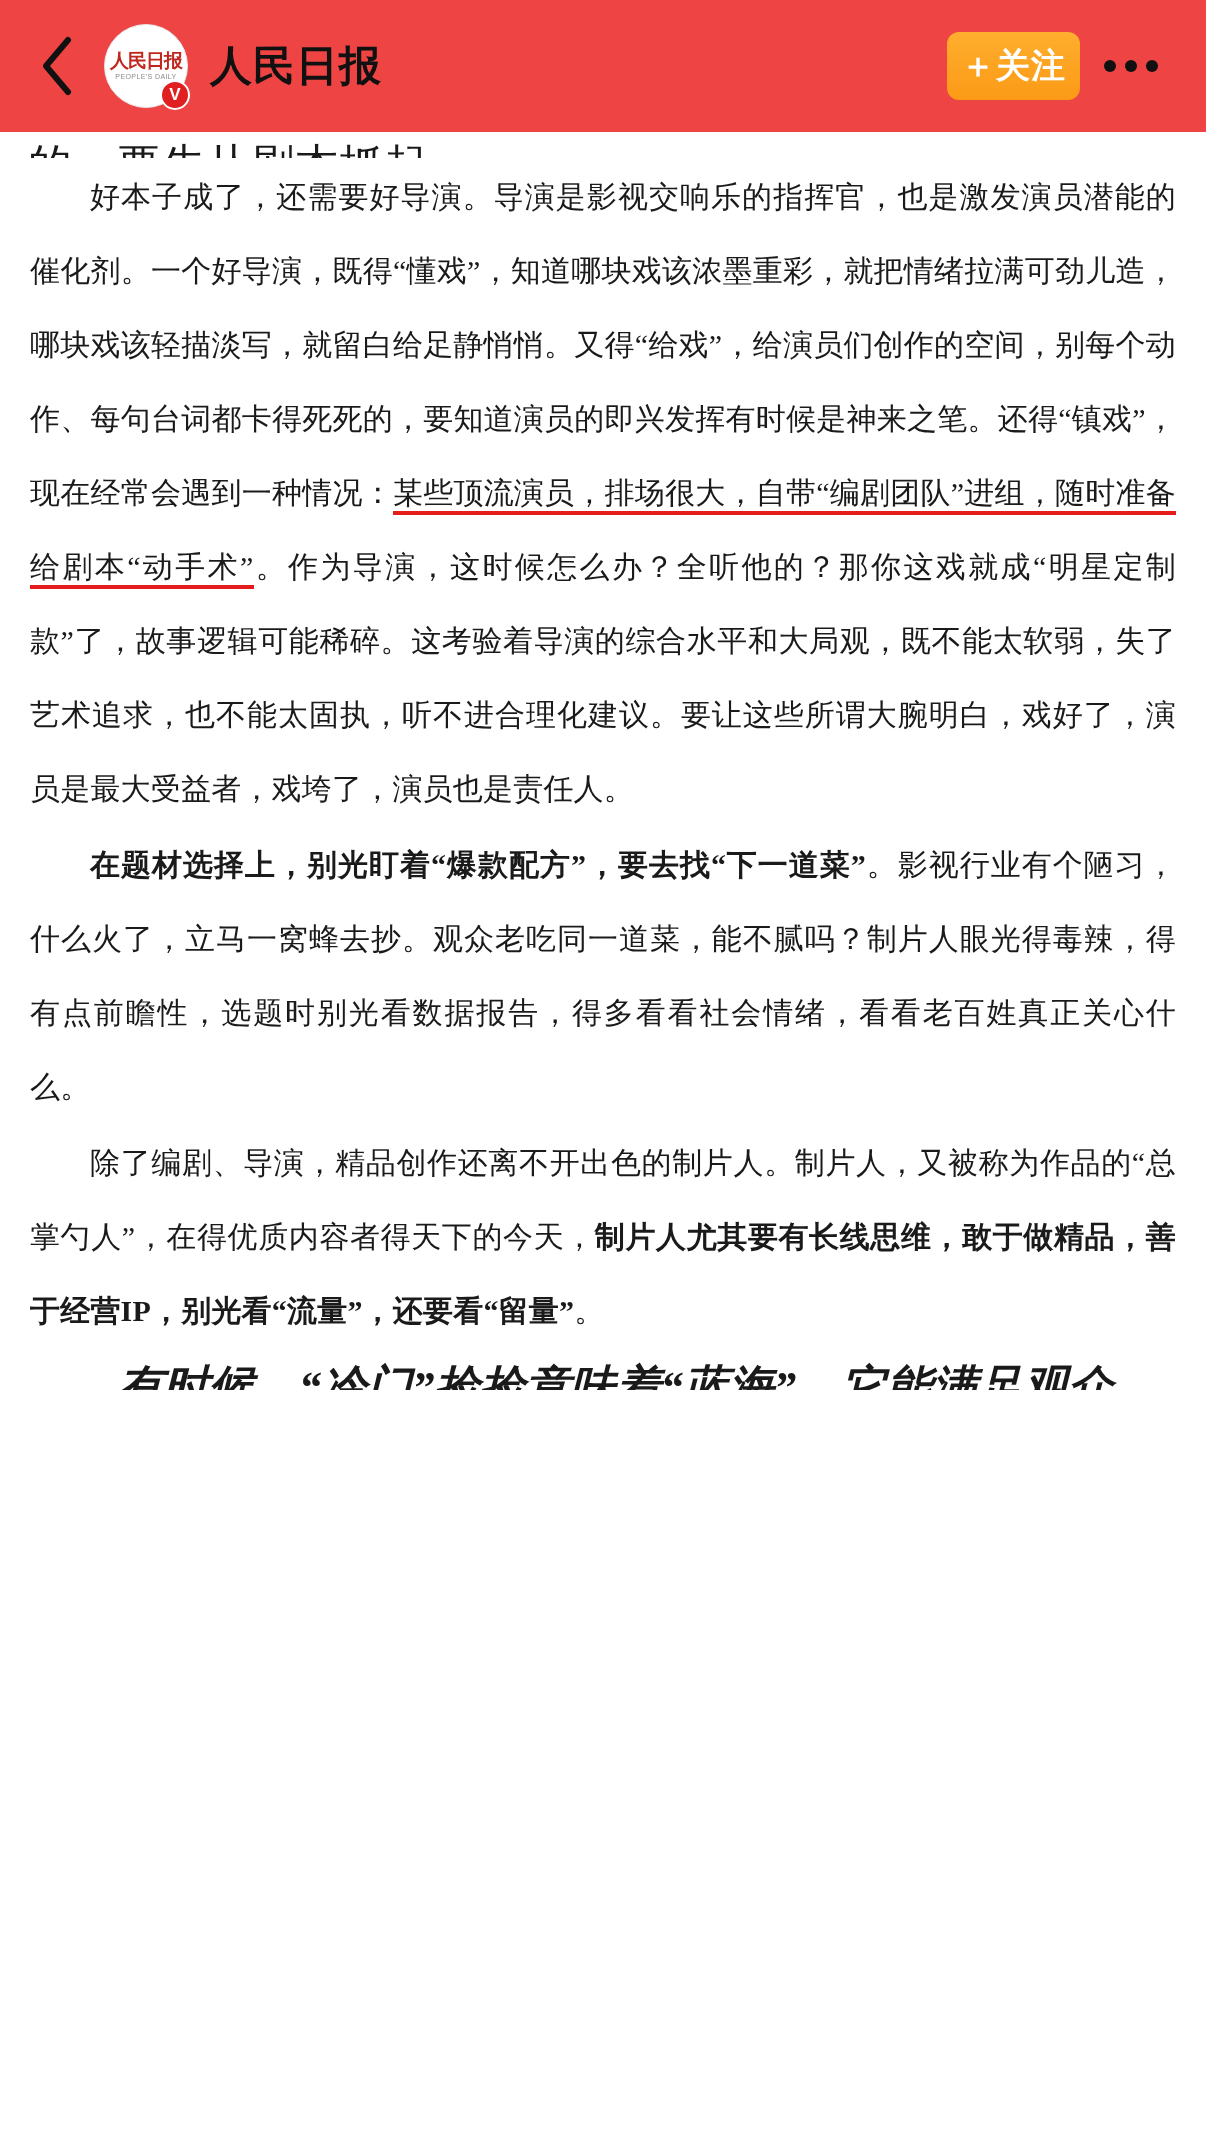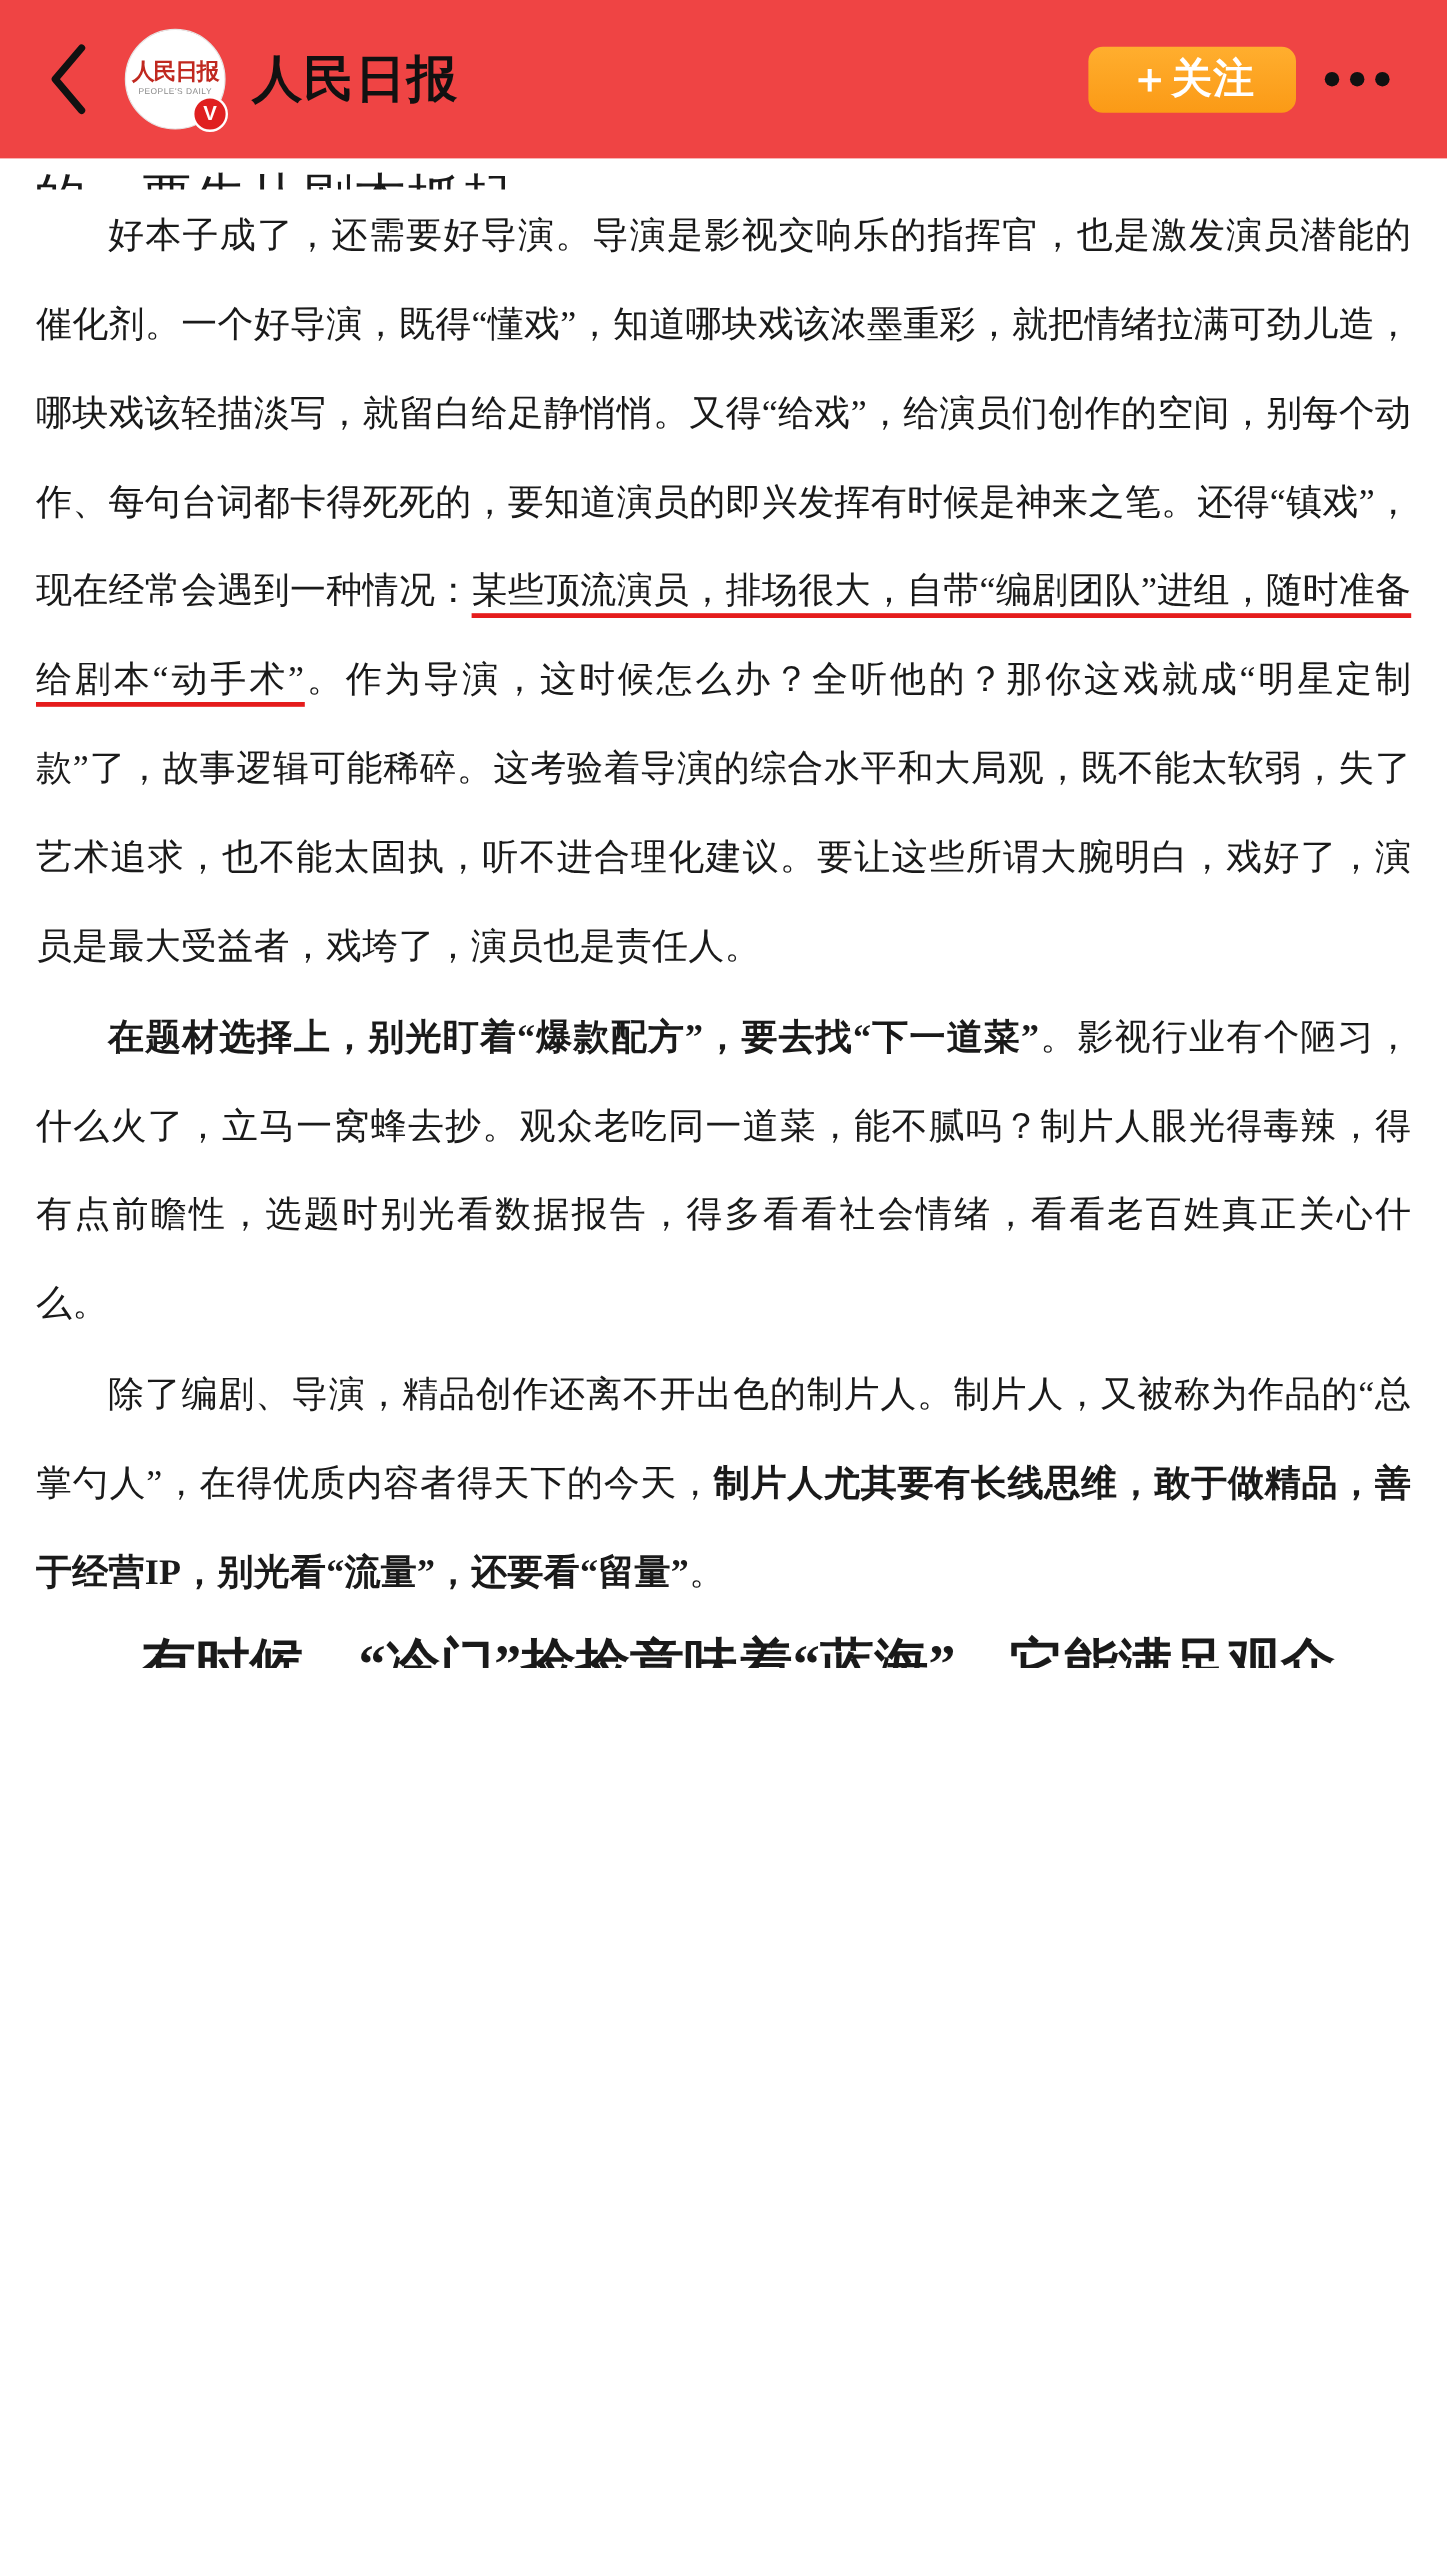--- a/index.html
+++ b/index.html
@@ -105,22 +105,22 @@
   }
 
   .header-spacer { flex: 1 1 auto; }
 
   .follow-btn {
     flex: 0 0 auto;
     background: linear-gradient(180deg, #ffae2e 0%, #fb9a16 100%);
     color: #ffffff;
     border: none;
     border-radius: 12px;
-    height: 55px;
-    padding: 0 34px;
+    height: 68px;
+    padding: 0 14px;
     font-family: "Liberation Sans", sans-serif;
     font-size: 34px;
     font-weight: 700;
     letter-spacing: 1px;
     display: flex;
     align-items: center;
     justify-content: center;
     cursor: pointer;
     white-space: nowrap;
   }
@@ -176,20 +176,21 @@
   .last-line {
     margin: 0;
     font-size: 45px;
     line-height: 74px;
     letter-spacing: 0.2px;
     color: #1a1a1a;
     font-weight: 700;
     height: 40px;
     overflow: hidden;
     text-indent: 2em;
+    font-style: italic;
   }
 </style>
 </head>
 <body>
 
 <div class="header">
 
   <div class="back-btn">
     <span>
       <svg width="40" height="64" viewBox="0 0 40 64" aria-hidden="true">

